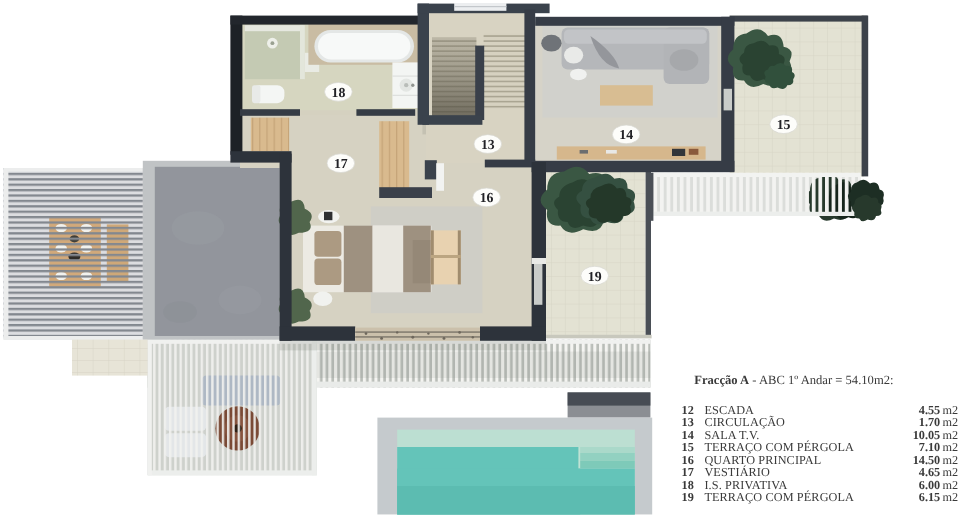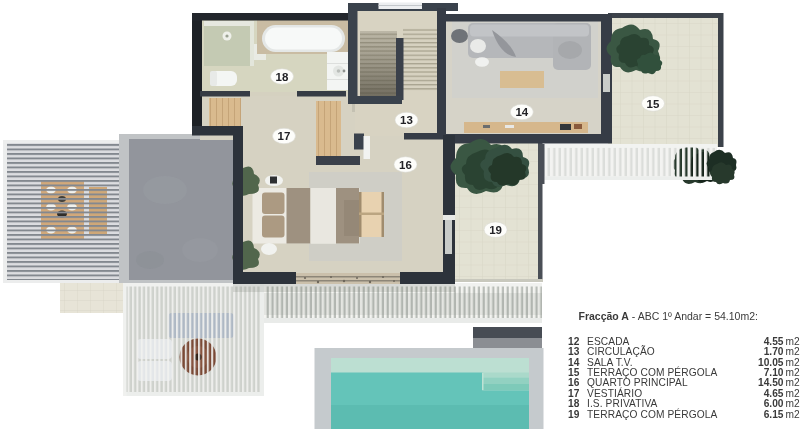--- a/index.html
+++ b/index.html
@@ -1,17 +1,17 @@
 <!DOCTYPE html>
 <html><head>
 <meta charset="utf-8">
 <style>
 html,body{margin:0;padding:0;background:#ffffff;}
 #stage{position:relative;width:800px;height:429px;background:#ffffff;overflow:hidden;
-font-family:Liberation Sans, sans-serif;}
+font-family:Liberation Serif, serif;}
 svg{display:block;}
 </style>
 </head>
 <body>
 <div id="stage">
 <svg width="800" height="429" viewBox="0 0 800 429">
 <defs>
 <linearGradient id="stairdark" x1="0" y1="0" x2="0" y2="1">
   <stop offset="0" stop-color="#6e695a" stop-opacity="0.25"></stop>
   <stop offset="1" stop-color="#4a463a" stop-opacity="0.75"></stop>

